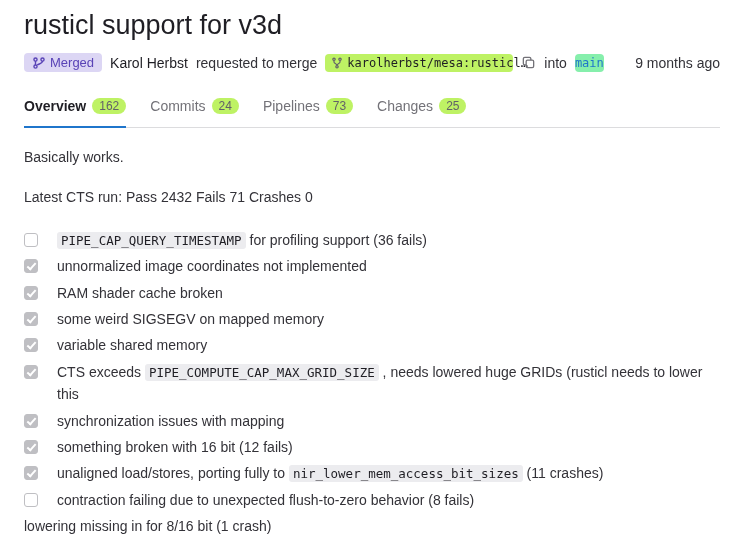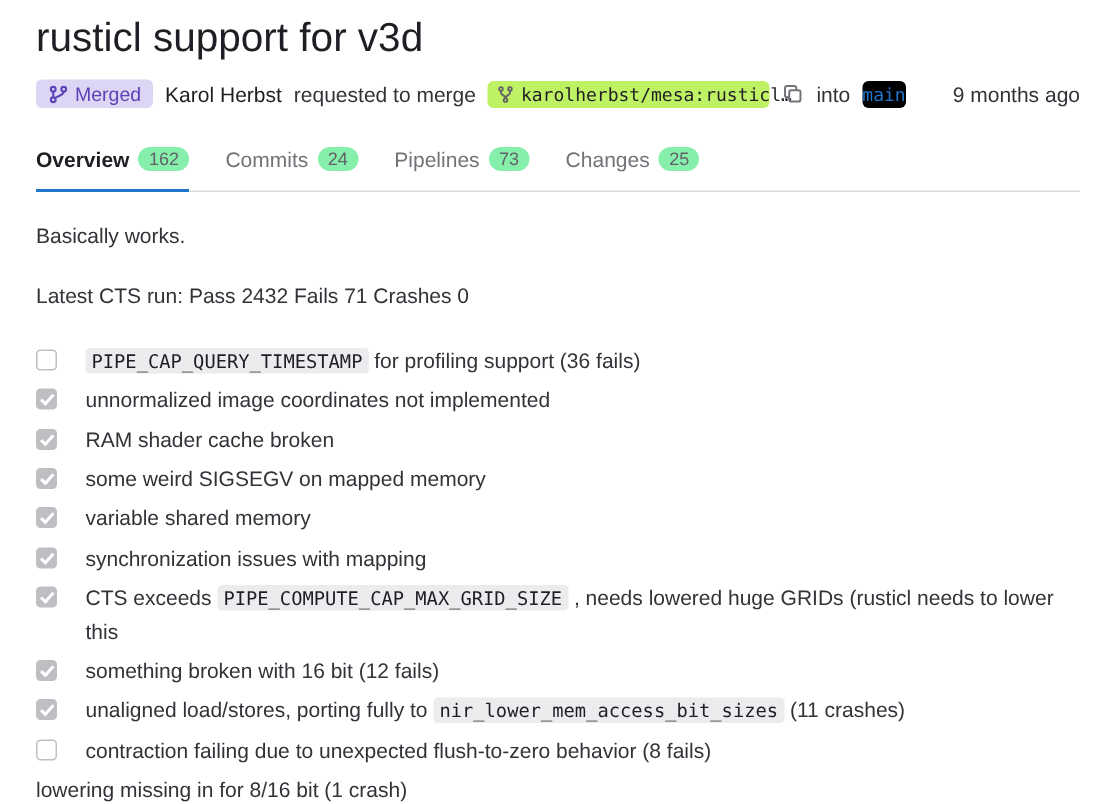--- a/index.html
+++ b/index.html
@@ -3,27 +3,27 @@
 <meta charset="utf-8">
 <style>
   *{box-sizing:border-box}
   body{margin:0;font-family:-apple-system,BlinkMacSystemFont,"Segoe UI",Helvetica,Arial,sans-serif;font-size:14px;color:#333238;background:#fff;width:744px}
   .wrap{padding:6px 24px 18px 24px}
   h1{font-size:27px;font-weight:400;margin:4px 0 12px 0;color:#1f1e24}
   .merge-line{display:flex;align-items:center;gap:8px;flex-wrap:nowrap;color:#333238}
   .badge-merged{display:inline-flex;align-items:center;gap:4px;background:#dcd6f4;color:#5943b6;border-radius:4px;padding:2px 8px;font-size:13px;font-weight:500}
   .author{font-weight:400;color:#1f1e24}
   .branch{display:inline-flex;align-items:center;gap:4px;font-family:ui-monospace,SFMono-Regular,Menlo,Consolas,monospace;font-size:12px;background:#bef264;border-radius:4px;padding:2px 6px;color:#1f1e24;max-width:188px;white-space:nowrap}
-  .branch.small{background:#000000;color:#1f75cb;padding:2px 0}
+  .branch.small{background:#86efac;color:#1f75cb;padding:2px 0}
   .copy{cursor:pointer;color:#737278}
   .time{margin-left:auto;white-space:nowrap;color:#333238}
   .tabs{display:flex;gap:24px;border-bottom:1px solid #dcdcde;margin-top:16px}
   .tab{display:flex;align-items:center;gap:6px;padding:10px 0 12px;color:#737278;cursor:pointer;border-bottom:2px solid transparent;margin-bottom:-1px;font-size:14px}
   .tab.active{color:#1f1e24;border-bottom-color:#1f75cb}
-  .tab .count{background:#86efac;color:#626168;border-radius:10px;padding:1px 7px;font-size:12px}
+  .tab .count{background:#bef264;color:#626168;border-radius:10px;padding:1px 7px;font-size:12px}
   .tab.active .label{font-weight:700}
   .body{padding-top:18px;line-height:1.6}
   .body p{margin:0 0 18px 0}
   ul.tasks{list-style:none;margin:0;padding:0}
   ul.tasks li{display:flex;align-items:flex-start;gap:19px;padding:2px 0}
   .chk{flex:none;width:14px;height:14px;border:1px solid #bfbfc3;border-radius:3px;margin-top:4px;background:#fff;position:relative}
   .chk.done{background:#bfbfc3;border-color:#bfbfc3}
   .chk.done::after{content:"";position:absolute;left:4px;top:1px;width:3px;height:7px;border:solid #fff;border-width:0 2px 2px 0;transform:rotate(42deg)}
   code.inline{font-family:ui-monospace,SFMono-Regular,Menlo,Consolas,monospace;font-size:12.5px;background:#ececef;padding:1px 4px;border-radius:3px;color:#1f1e24}
   .fork-icon,.merge-icon{display:inline-block}
@@ -109,25 +109,25 @@
         <li>
           <span class="chk done"></span>
           <span>some weird SIGSEGV on mapped memory</span>
         </li>
         <li>
           <span class="chk done"></span>
           <span>variable shared memory</span>
         </li>
         <li>
           <span class="chk done"></span>
-          <span>synchronization issues with mapping</span>
+          <span>CTS exceeds <code class="inline">PIPE_COMPUTE_CAP_MAX_GRID_SIZE</code> , needs lowered huge GRIDs (rusticl needs to lower this</span>
         </li>
         <li>
           <span class="chk done"></span>
-          <span>CTS exceeds <code class="inline">PIPE_COMPUTE_CAP_MAX_GRID_SIZE</code> , needs lowered huge GRIDs (rusticl needs to lower this</span>
+          <span>synchronization issues with mapping</span>
         </li>
         <li>
           <span class="chk done"></span>
           <span>something broken with 16 bit (12 fails)</span>
         </li>
         <li>
           <span class="chk done"></span>
           <span>unaligned load/stores, porting fully to <code class="inline">nir_lower_mem_access_bit_sizes</code> (11 crashes)</span>
         </li>
         <li>

